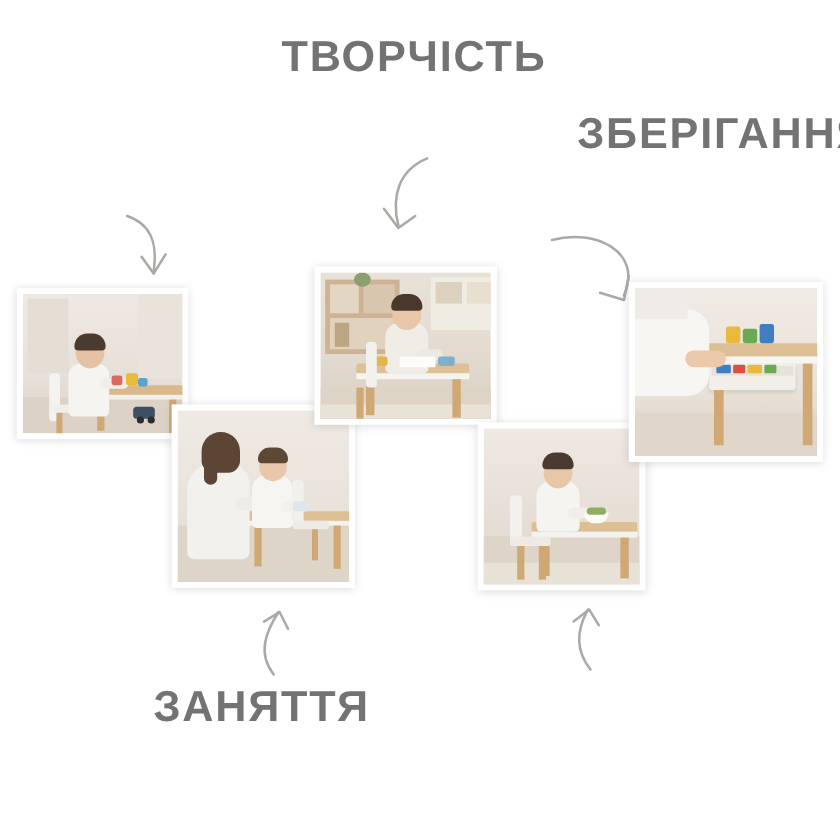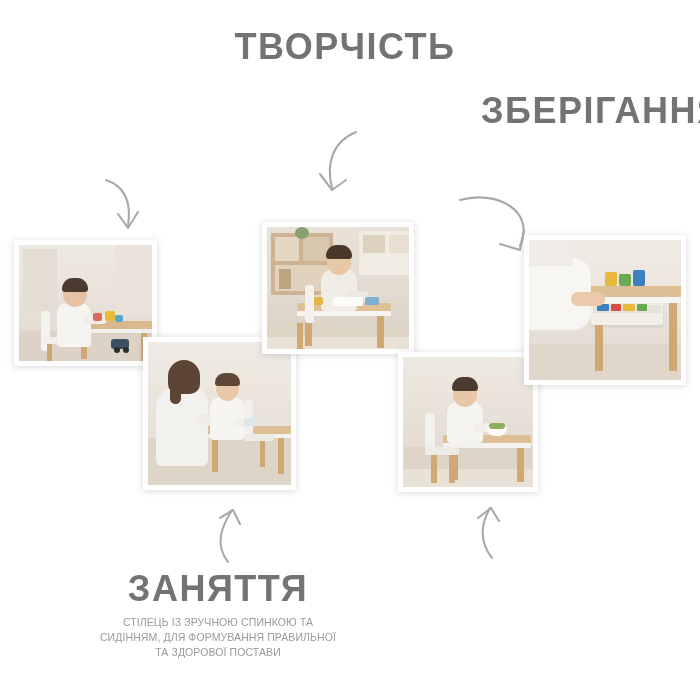--- a/index.html
+++ b/index.html
@@ -90,21 +90,20 @@
   <div class="block" id="blk-tvor">
     <div class="title">ТВОРЧІСТЬ</div>
   </div>
 
   <div class="block" id="blk-zber">
     <div class="title">ЗБЕРІГАННЯ</div>
   </div>
 
   <div class="block" id="blk-zan">
     <div class="title">ЗАНЯТТЯ</div>
-    <div class="body">СТІЛЕЦЬ ІЗ ЗРУЧНОЮ СПИНКОЮ ТА СИДІННЯМ, ДЛЯ ФОРМУВАННЯ ПРАВИЛЬНОЇ ТА ЗДОРОВОЇ ПОСТАВИ</div>
   </div>
 
   <div class="block" id="blk-obid">
   </div>
 
   <div class="arrow" style="left:98px; top:178px;">
     <svg width="60" height="62" viewBox="0 0 60 62">
       <path d="M8 2 C 26 8, 34 22, 30 48"></path>
       <path d="M20 36 L30 50 L40 34"></path>
     </svg>

